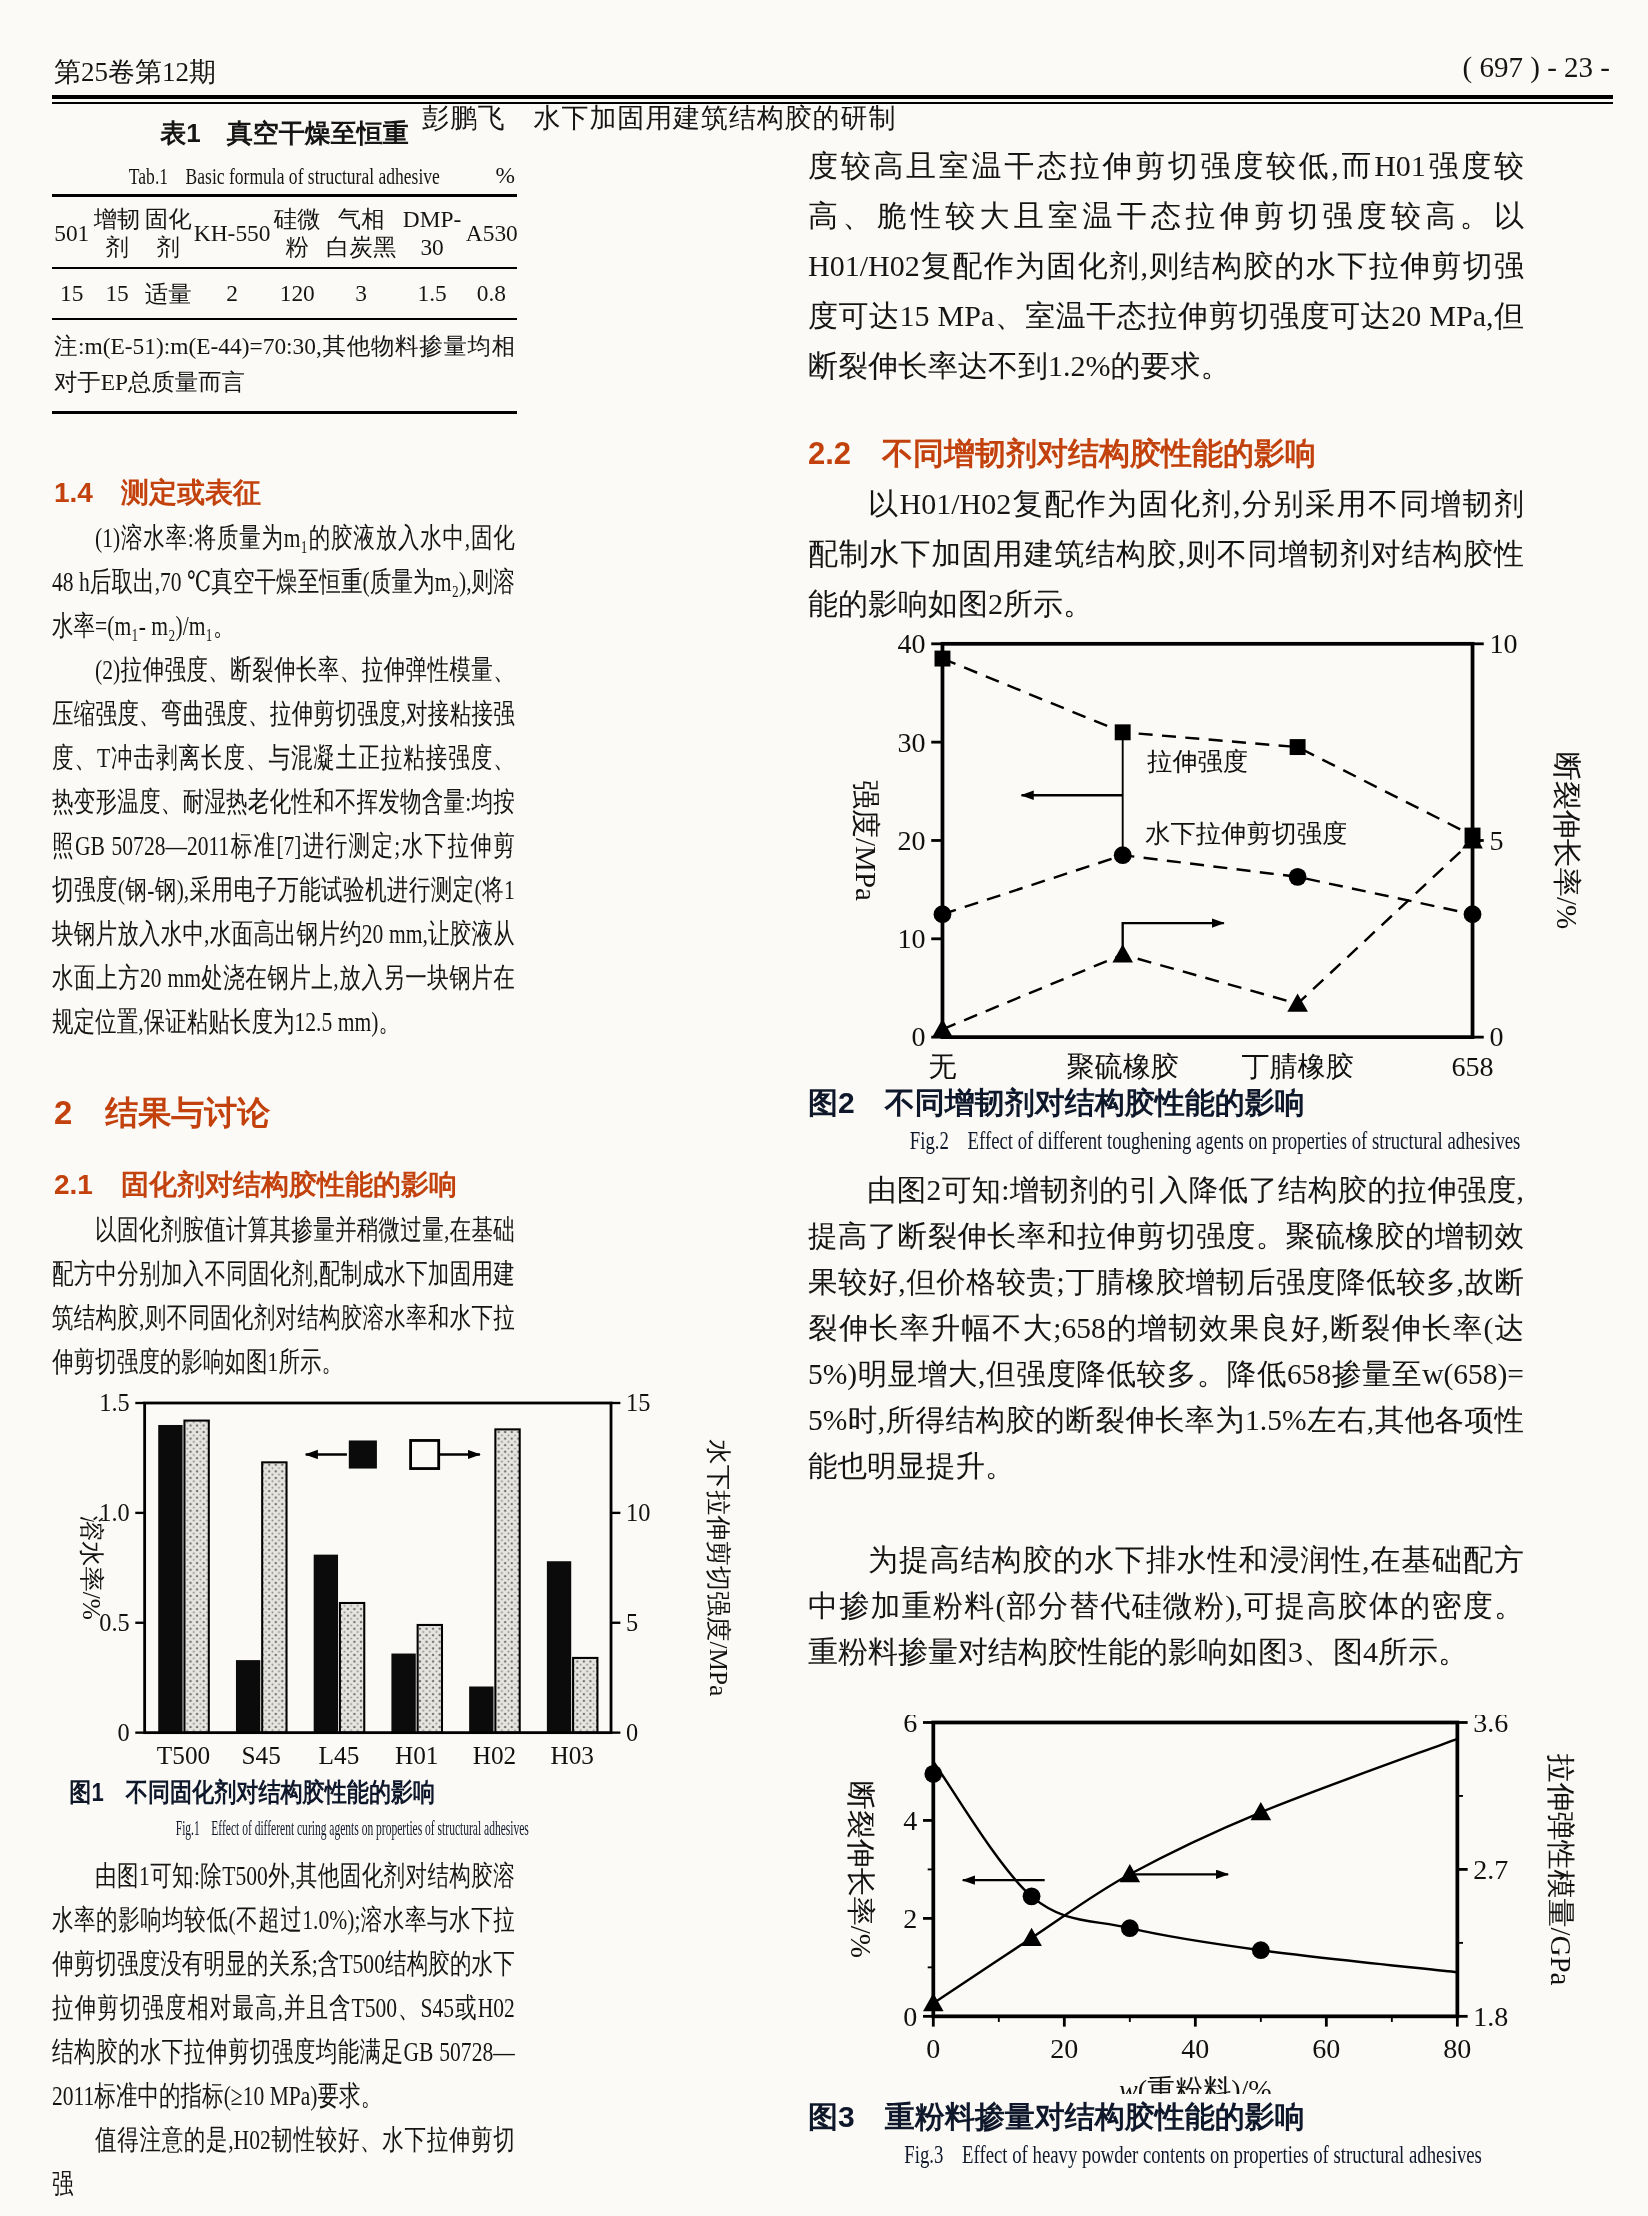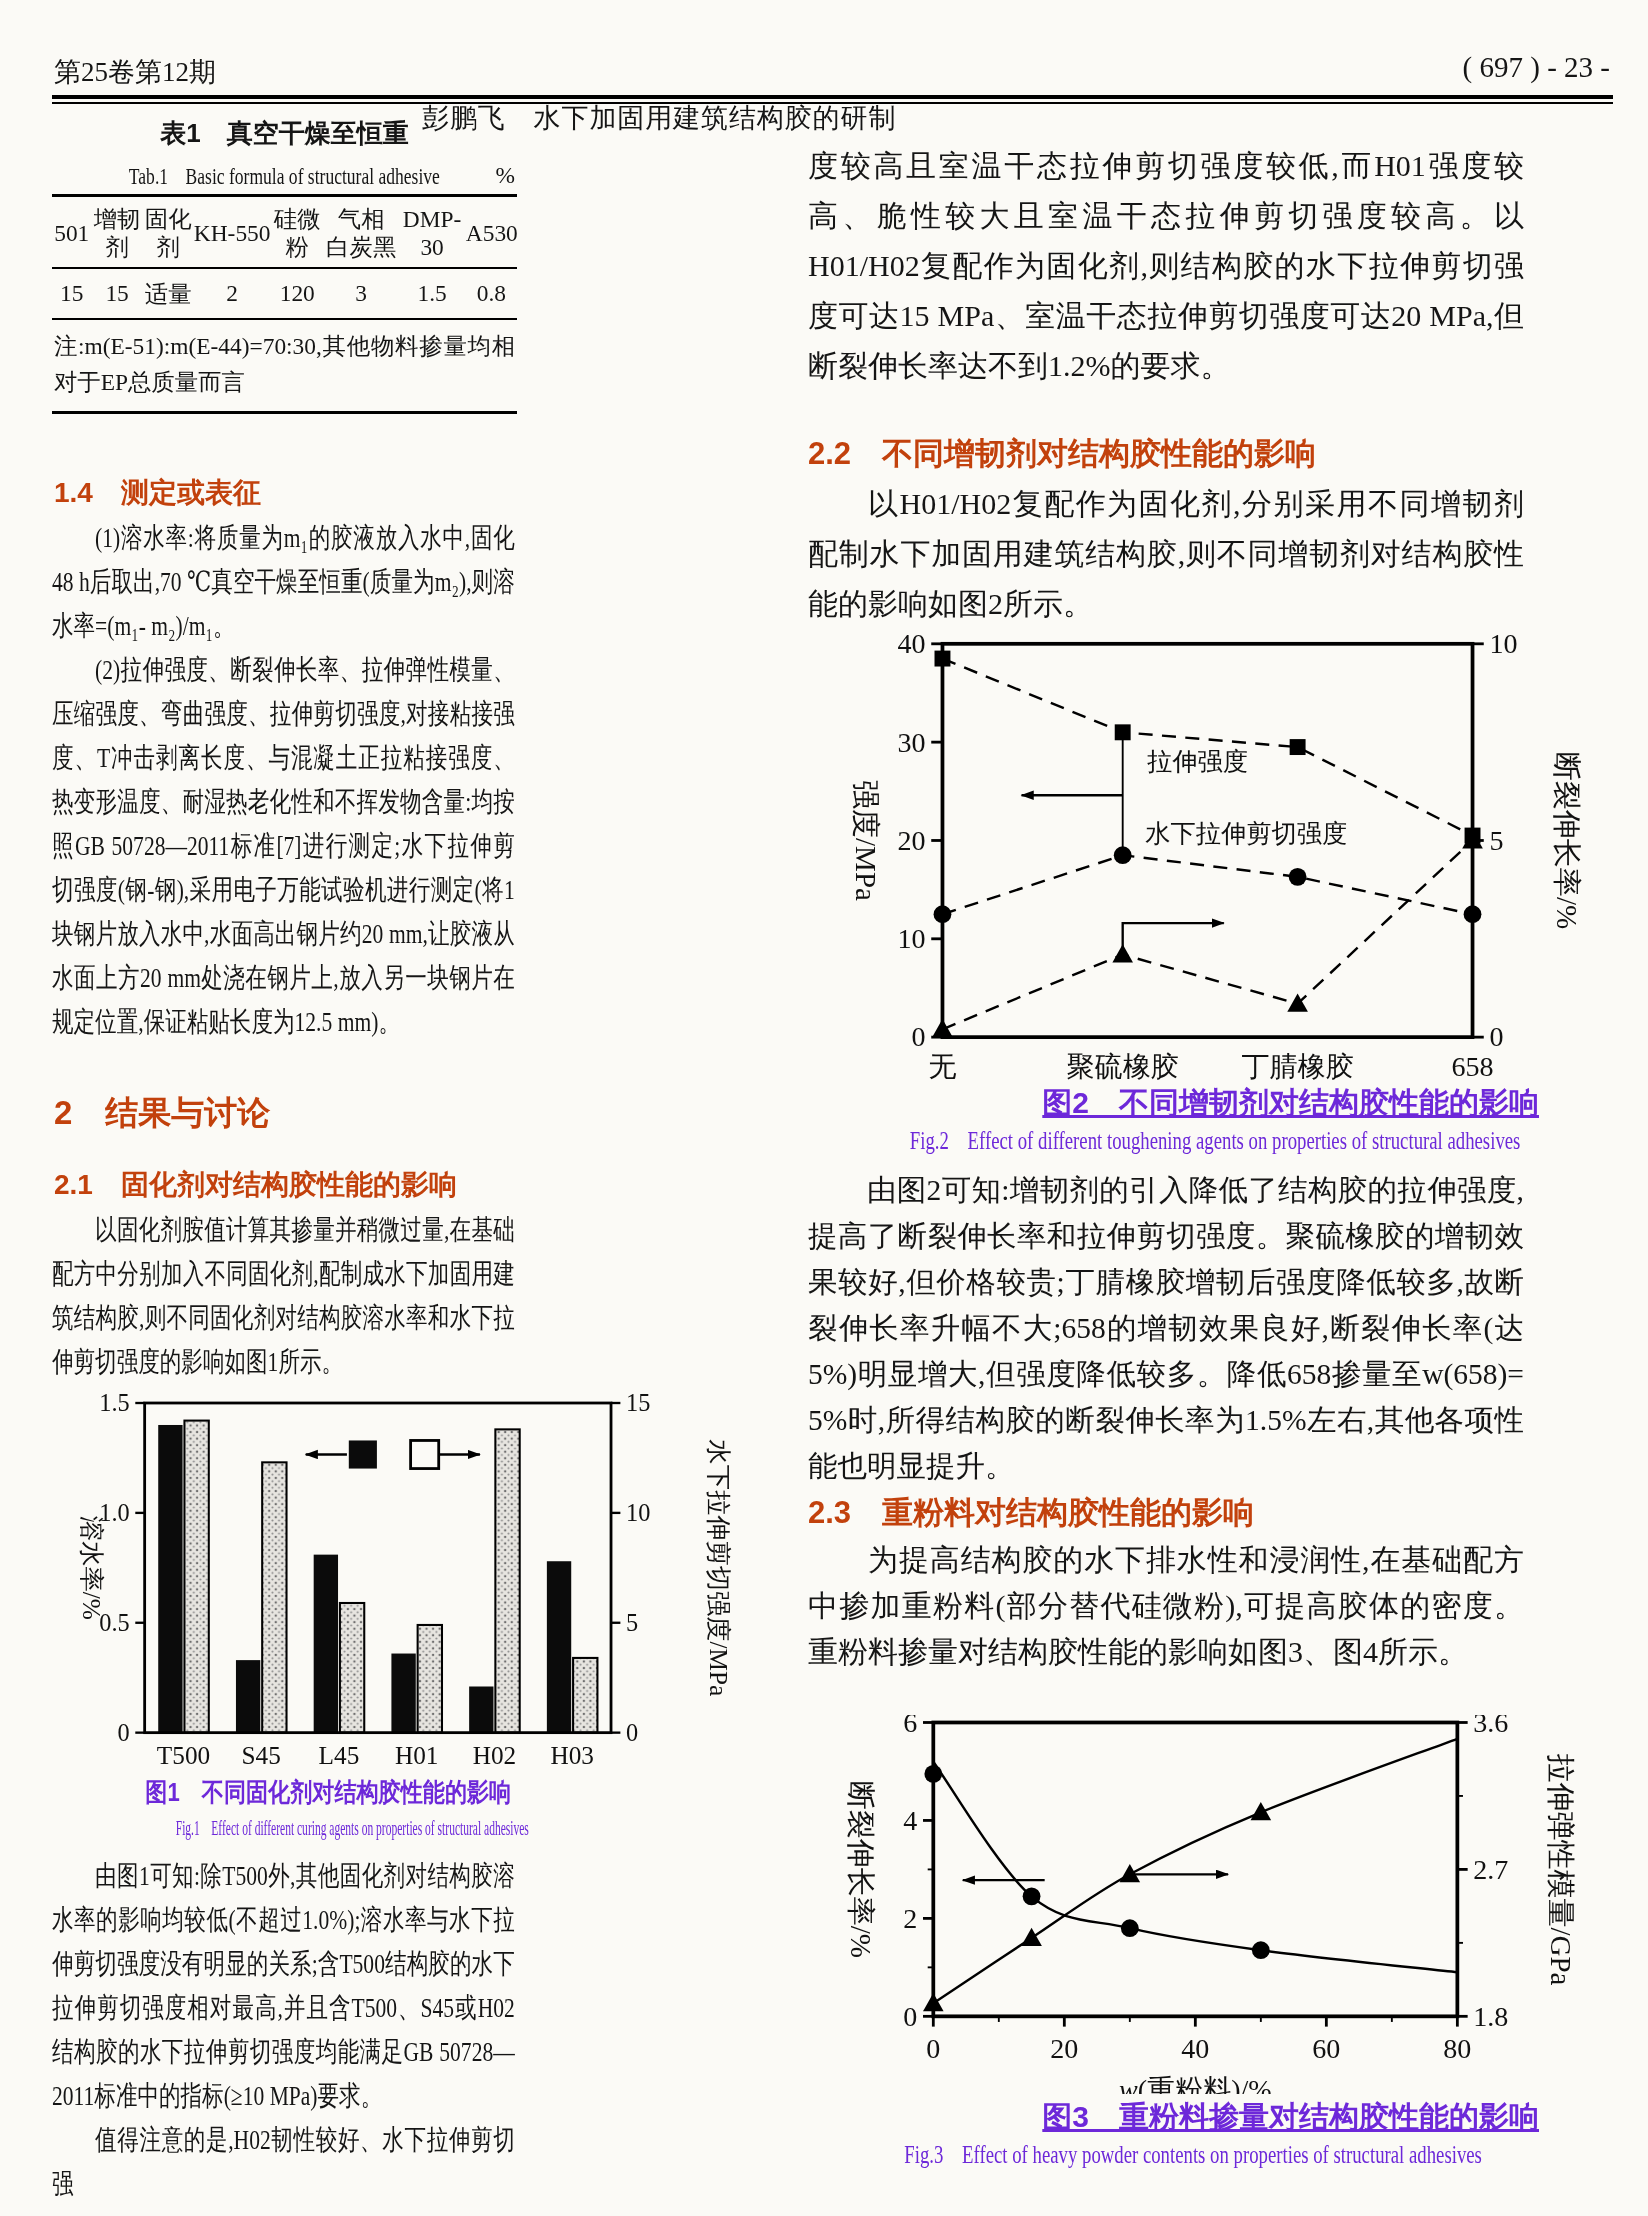--- a/index.html
+++ b/index.html
@@ -41,21 +41,21 @@
   
   .lblock{position:absolute;left:52px;width:601px;transform:scaleX(0.77);transform-origin:0 0;
           font-size:28px;line-height:44px;text-align:justify;}
   .rblock{position:absolute;left:808px;width:716px;font-size:30px;line-height:50px;text-align:justify;}
   .lblock p,.rblock p{margin:0;}
   .ind{text-indent:2em;}
   .p8{font-size:29.5px;line-height:46px;}
   .p9{line-height:46px;}
 
   
-  .cap{position:absolute;text-align:right;color:#6d28d9;white-space:nowrap;text-decoration:underline;}
+  .cap{position:absolute;text-align:left;color:#0f172a;white-space:nowrap;}
   .cap-cn-l{left:37px;width:506px;font-family:"Liberation Sans","DejaVu Sans",sans-serif;font-weight:bold;font-size:26px;}
   .cap-cn-r{left:808px;width:731px;font-family:"Liberation Sans","DejaVu Sans",sans-serif;font-weight:bold;font-size:30px;}
   .cap-en-l{left:37px;width:506px;font-size:20.6px;}
   .cap-en-r{left:808px;width:731px;font-size:25px;}
   .sx85{display:inline-block;transform:scaleX(0.85);transform-origin:center;}
   .sx75{display:inline-block;transform:scaleX(0.75);transform-origin:center;}
   .sx56{display:inline-block;transform:scaleX(0.56);transform-origin:center;}
 
   .figwrap{position:absolute;}
   svg text{font-family:"Liberation Serif","DejaVu Serif",serif;fill:#111;}
@@ -253,21 +253,20 @@
         <text x="806" y="245" font-size="31" text-anchor="middle" transform="rotate(90 806 245)">断裂伸长率/%</text>
       </svg></div>
   <div class="cap cap-cn-r" style="top:1083px;">
     <span>图2　不同增韧剂对结构胶性能的影响</span></div>
   <div class="cap cap-en-r" style="top:1124px;">
     <span class="sx75">Fig.2　Effect of different toughening agents on properties of structural adhesives</span></div>
 
   <div class="rblock p8" style="top:1167px;">
     <p class="ind">由图2可知:增韧剂的引入降低了结构胶的拉伸强度,提高了断裂伸长率和拉伸剪切强度。聚硫橡胶的增韧效果较好,但价格较贵;丁腈橡胶增韧后强度降低较多,故断裂伸长率升幅不大;658的增韧效果良好,断裂伸长率(达5%)明显增大,但强度降低较多。降低658掺量至w(658)= 5%时,所得结构胶的断裂伸长率为1.5%左右,其他各项性能也明显提升。</p>
   </div>
-  <h3 class="h-sec h-sub-r" style="top:1492px;">2.3　重粉料对结构胶性能的影响</h3>
   <div class="rblock p9" style="top:1537px;">
     <p class="ind">为提高结构胶的水下排水性和浸润性,在基础配方中掺加重粉料(部分替代硅微粉),可提高胶体的密度。重粉料掺量对结构胶性能的影响如图3、图4所示。</p>
   </div>
 
   <div id="fig3-wrap" class="figwrap" style="left:802px;top:1715px;width:811px;height:379px;"><svg viewBox="0 0 866 405" width="811" height="379">
         <defs>
           <marker id="ar3" markerWidth="16" markerHeight="12" refX="13" refY="5" orient="auto" markerUnits="userSpaceOnUse">
             <path d="M0 0 L14 5 L0 10 Z" fill="#000"></path>
           </marker>
         </defs>

